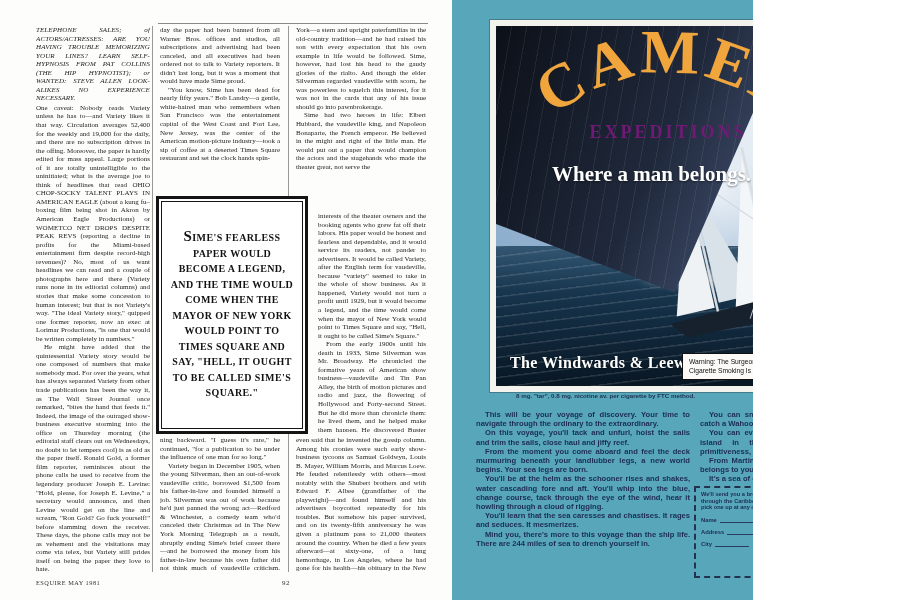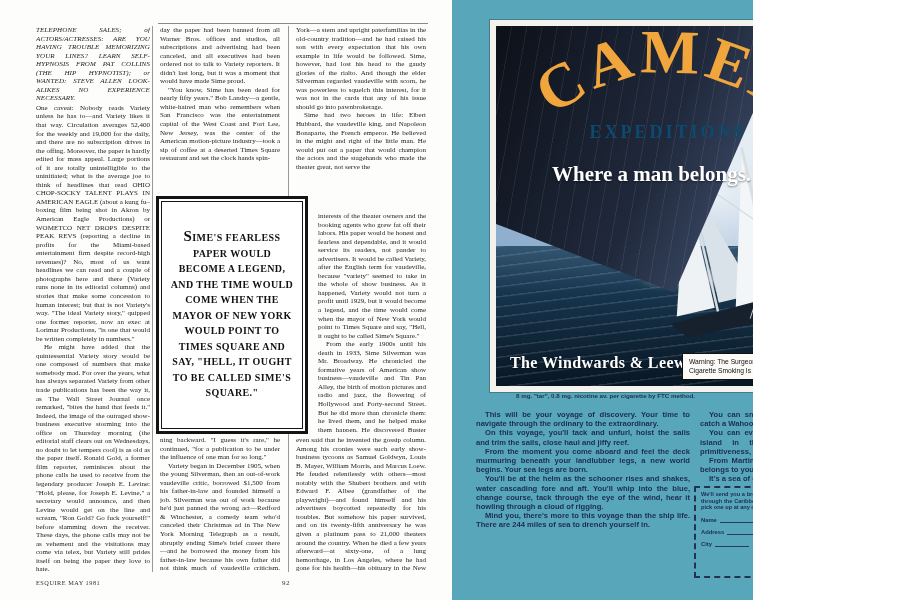--- a/index.html
+++ b/index.html
@@ -51,21 +51,21 @@
   .rig.r1{left:300px;top:0;height:300px;transform:rotate(18deg);}
   .rig.r2{left:332px;top:0;height:280px;transform:rotate(26deg);}
   .schooner{position:absolute;left:140px;top:118px;}
   .sail{position:absolute;inset:0;
         background:linear-gradient(115deg,#0c1018 0%,#20293c 40%,#4a5b7c 72%,#8193b1 100%);
         clip-path:polygon(0 0,76% 0,46% 74%,0 55%);}
   .sail:after{content:"";position:absolute;inset:0;
         background:repeating-linear-gradient(100deg, rgba(255,255,255,.07) 0 1px, transparent 1px 15px);
         clip-path:polygon(0 0,76% 0,46% 74%,0 55%);}
   .logo-arc{position:absolute;left:14px;top:6px;width:316px;height:118px;}
-  .expeditions{position:absolute;left:62px;top:96px;width:220px;text-align:center;color:#0c4a6e;
+  .expeditions{position:absolute;left:62px;top:96px;width:220px;text-align:center;color:#701a75;
                font-weight:bold;font-size:18px;letter-spacing:3px;font-family:"Liberation Serif",serif;}
   .tagline{position:absolute;left:56px;top:136px;width:240px;color:#ffffff;font-weight:bold;
            font-size:21px;font-family:"Liberation Serif",serif;text-shadow:0 1px 2px rgba(0,0,0,.5);}
   .caption{position:absolute;left:14px;bottom:14px;color:#fff;font-weight:bold;font-size:16px;
            font-family:"Liberation Serif",serif;text-shadow:0 1px 2px rgba(0,0,0,.6);letter-spacing:.4px;}
   .warning{position:absolute;right:8px;bottom:6px;width:194px;background:#fbfaf6;border:1px solid #111;
            padding:4px 6px;box-sizing:border-box;font-family:"Liberation Sans",sans-serif;
            font-size:6.7px;line-height:8.4px;color:#111;}
   .ftc{position:absolute;left:64px;top:392px;font-family:"Liberation Sans",sans-serif;
        font-size:6.2px;color:#1d3050;font-weight:bold;}
@@ -195,20 +195,21 @@
       <div class="warning">Warning: The Surgeon General Has Determined That Cigarette Smoking Is Dangerous to Your Health.</div>
     </div>
 
     <div class="ftc">8 mg. "tar", 0.8 mg. nicotine av. per cigarette by FTC method.</div>
 
     <div class="adcol bodyL">
       <p>This will be your voyage of discovery. Your time to navigate through the ordinary to the extraordinary.</p>
       <p>On this voyage, you'll tack and unfurl, hoist the sails and trim the sails, close haul and jiffy reef.</p>
       <p>From the moment you come aboard and feel the deck murmuring beneath your landlubber legs, a new world begins. Your sea legs are born.</p>
       <p>You'll be at the helm as the schooner rises and shakes, water cascading fore and aft. You'll whip into the blue, change course, tack through the eye of the wind, hear it howling through a cloud of rigging.</p>
+      <p>You'll learn that the sea caresses and chastises. It rages and seduces. It mesmerizes.</p>
       <p>Mind you, there's more to this voyage than the ship life. There are 244 miles of sea to drench yourself in.</p>
     </div>
 
     <div class="adcol bodyR">
       <p>You can snorkel and wind-surf and struggle to catch a Wahoo.</p>
       <p>You can even live a day on the most primitive island in the Caribbean. And unearth its primitiveness, its tropical splendor, its jungle life.</p>
       <p>From Martinique to Antigua, this ten-day voyage belongs to you.</p>
       <p>It's a sea of discoveries.</p>
     </div>
 

